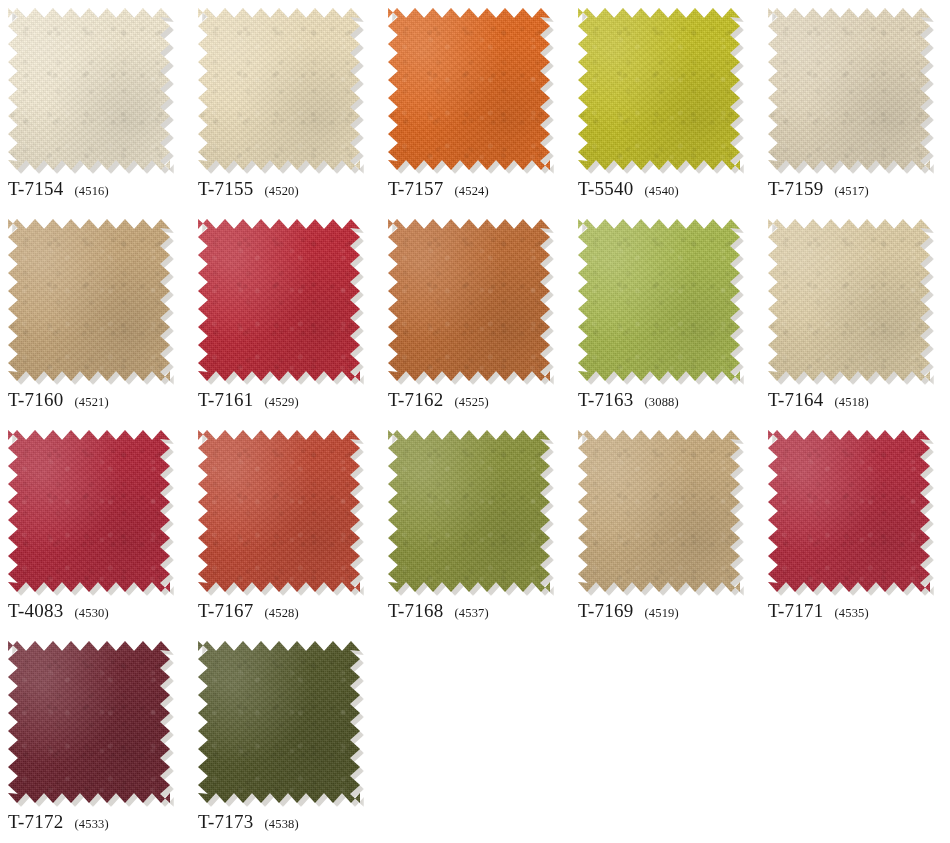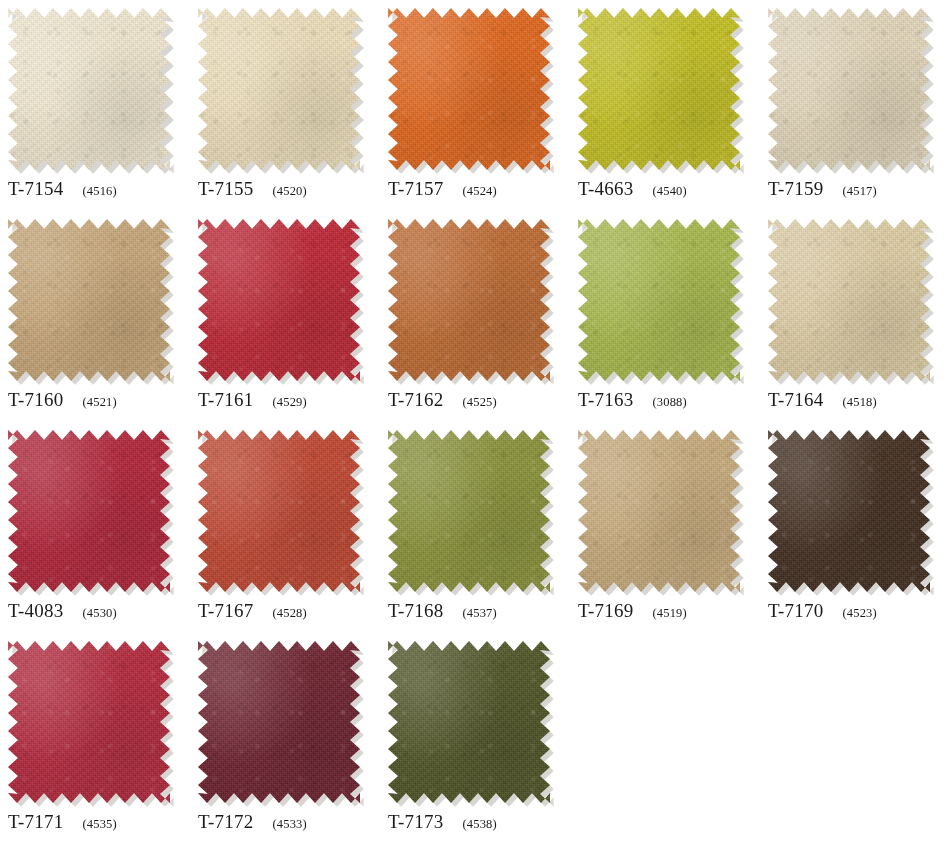--- a/index.html
+++ b/index.html
@@ -104,21 +104,21 @@
     font-size: 16.5px;
     letter-spacing: .2px;
   }
 
   .swatch-code {
     font-size: 19px;
   }
 
   .swatch-alt {
     font-size: 12.5px;
-    margin-left: 19px;
+    margin-left: 11px;
   }
 </style>
 </head>
 <body style="background: rgb(255, 255, 255);">
 
 <div id="swatch-grid">
     <div class="swatch-cell">
       <div class="swatch-wrap">
         <div class="swatch-shadow"></div>
         <div class="swatch-chip" style="background-color: rgb(245, 235, 210);"></div>
@@ -137,21 +137,21 @@
         <div class="swatch-shadow"></div>
         <div class="swatch-chip" style="background-color: rgb(228, 102, 27);"></div>
       </div>
       <div class="swatch-label"><span class="swatch-code">T-7157</span><span class="swatch-alt">(4524)</span></div>
     </div>
     <div class="swatch-cell">
       <div class="swatch-wrap">
         <div class="swatch-shadow"></div>
         <div class="swatch-chip" style="background-color: rgb(198, 194, 33);"></div>
       </div>
-      <div class="swatch-label"><span class="swatch-code">T-4663</span><span class="swatch-alt">(4540)</span></div>
+      <div class="swatch-label"><span class="swatch-code">T-5540</span><span class="swatch-alt">(4540)</span></div>
     </div>
     <div class="swatch-cell">
       <div class="swatch-wrap">
         <div class="swatch-shadow"></div>
         <div class="swatch-chip" style="background-color: rgb(230, 217, 188);"></div>
       </div>
       <div class="swatch-label"><span class="swatch-code">T-7159</span><span class="swatch-alt">(4517)</span></div>
     </div>
     <div class="swatch-cell">
       <div class="swatch-wrap">
@@ -212,27 +212,20 @@
     <div class="swatch-cell">
       <div class="swatch-wrap">
         <div class="swatch-shadow"></div>
         <div class="swatch-chip" style="background-color: rgb(202, 172, 124);"></div>
       </div>
       <div class="swatch-label"><span class="swatch-code">T-7169</span><span class="swatch-alt">(4519)</span></div>
     </div>
     <div class="swatch-cell">
       <div class="swatch-wrap">
         <div class="swatch-shadow"></div>
-        <div class="swatch-chip" style="background-color: rgb(65, 44, 30);"></div>
-      </div>
-      <div class="swatch-label"><span class="swatch-code">T-7170</span><span class="swatch-alt">(4523)</span></div>
-    </div>
-    <div class="swatch-cell">
-      <div class="swatch-wrap">
-        <div class="swatch-shadow"></div>
         <div class="swatch-chip" style="background-color: rgb(181, 38, 58);"></div>
       </div>
       <div class="swatch-label"><span class="swatch-code">T-7171</span><span class="swatch-alt">(4535)</span></div>
     </div>
     <div class="swatch-cell">
       <div class="swatch-wrap">
         <div class="swatch-shadow"></div>
         <div class="swatch-chip" style="background-color: rgb(109, 32, 44);"></div>
       </div>
       <div class="swatch-label"><span class="swatch-code">T-7172</span><span class="swatch-alt">(4533)</span></div>

